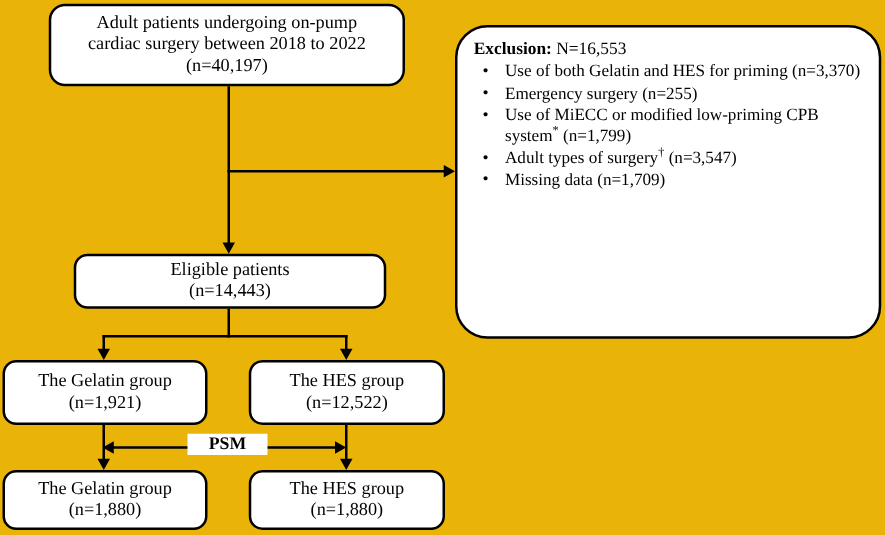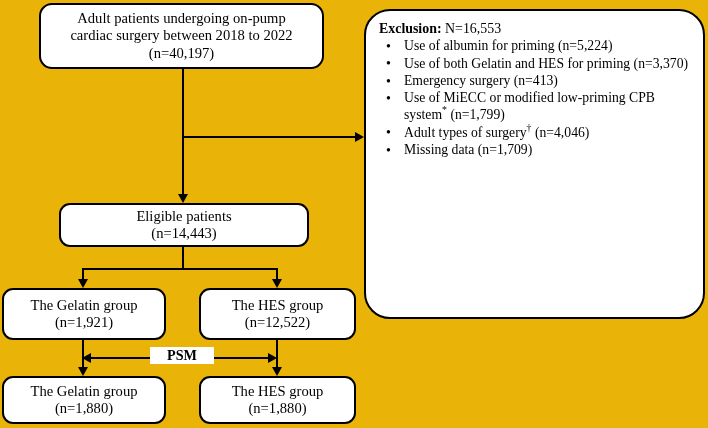--- a/index.html
+++ b/index.html
@@ -82,23 +82,23 @@
     top: 376px;
     width: 157px;
     height: 48px;
     border-radius: 11px;
     font-size: 14.6px;
   }
   
   #node-exclusion {
     position: absolute;
     left: 364px;
-    top: 9px;
+    top: 20px;
     width: 341px;
-    height: 310px;
+    height: 251px;
     box-sizing: border-box;
     border: 2.2px solid #000000;
     border-radius: 26px;
     background: #ffffff;
     padding: 9px 10px 6px 13px;
     font-size: 13.7px;
     line-height: 1.235;
     z-index: 3;
   }
   #exclusion-heading {
@@ -191,25 +191,24 @@
     <span class="line">cardiac surgery between 2018 to 2022</span>
     <span class="line">(n=40,197)</span>
   </div>
 
   <div id="node-exclusion">
     <p id="exclusion-heading">
       <span class="bold">Exclusion:</span>
       <span>N=16,553</span>
     </p>
     <ul id="exclusion-list">
-      <li>Use of albumin for priming (n=5,224)</li>
       <li>Use of both Gelatin and HES for priming (n=3,370)</li>
-      <li>Emergency surgery (n=413)</li>
+      <li>Emergency surgery (n=255)</li>
       <li><span>Use of MiECC or modified low-priming CPB system</span><sup class="mark">*</sup><span> (n=1,799)</span></li>
-      <li><span>Adult types of surgery</span><sup class="mark">†</sup><span> (n=4,046)</span></li>
+      <li><span>Adult types of surgery</span><sup class="mark">†</sup><span> (n=3,547)</span></li>
       <li>Missing data (n=1,709)</li>
     </ul>
   </div>
 
   <div class="node" id="node-eligible">
     <span class="line">Eligible patients</span>
     <span class="line">(n=14,443)</span>
   </div>
 
   <div class="node" id="node-gelatin-pre">

